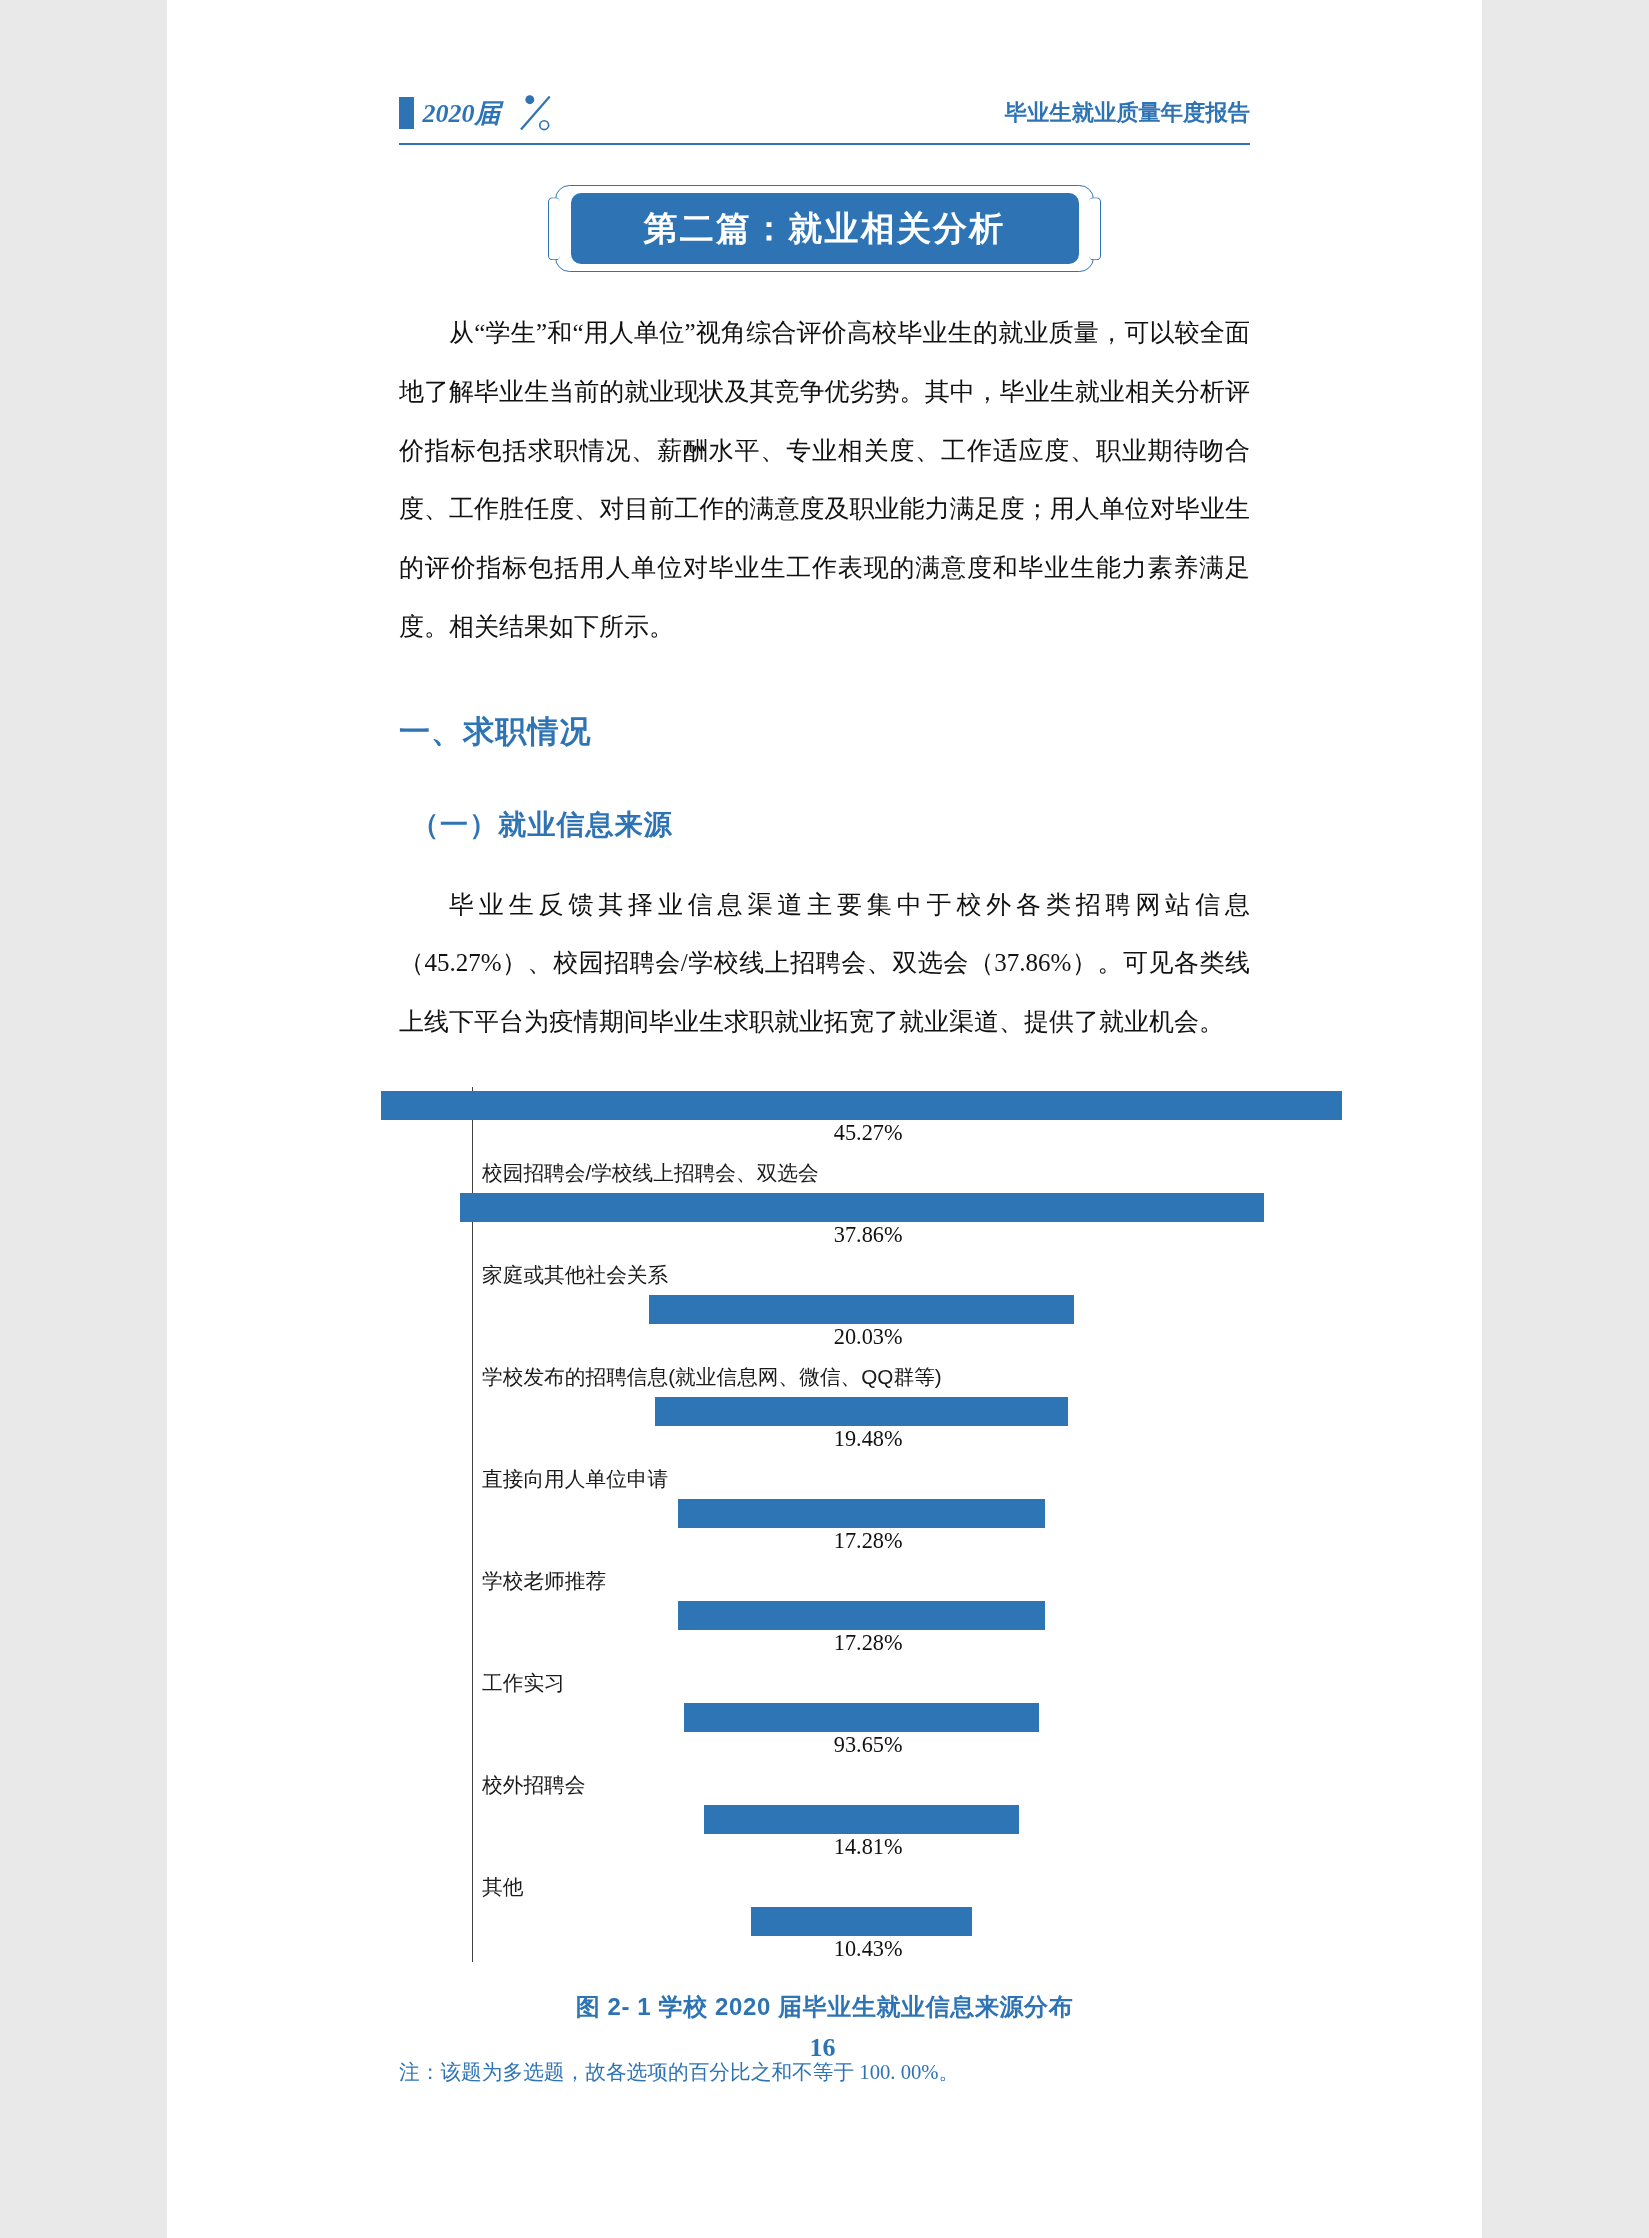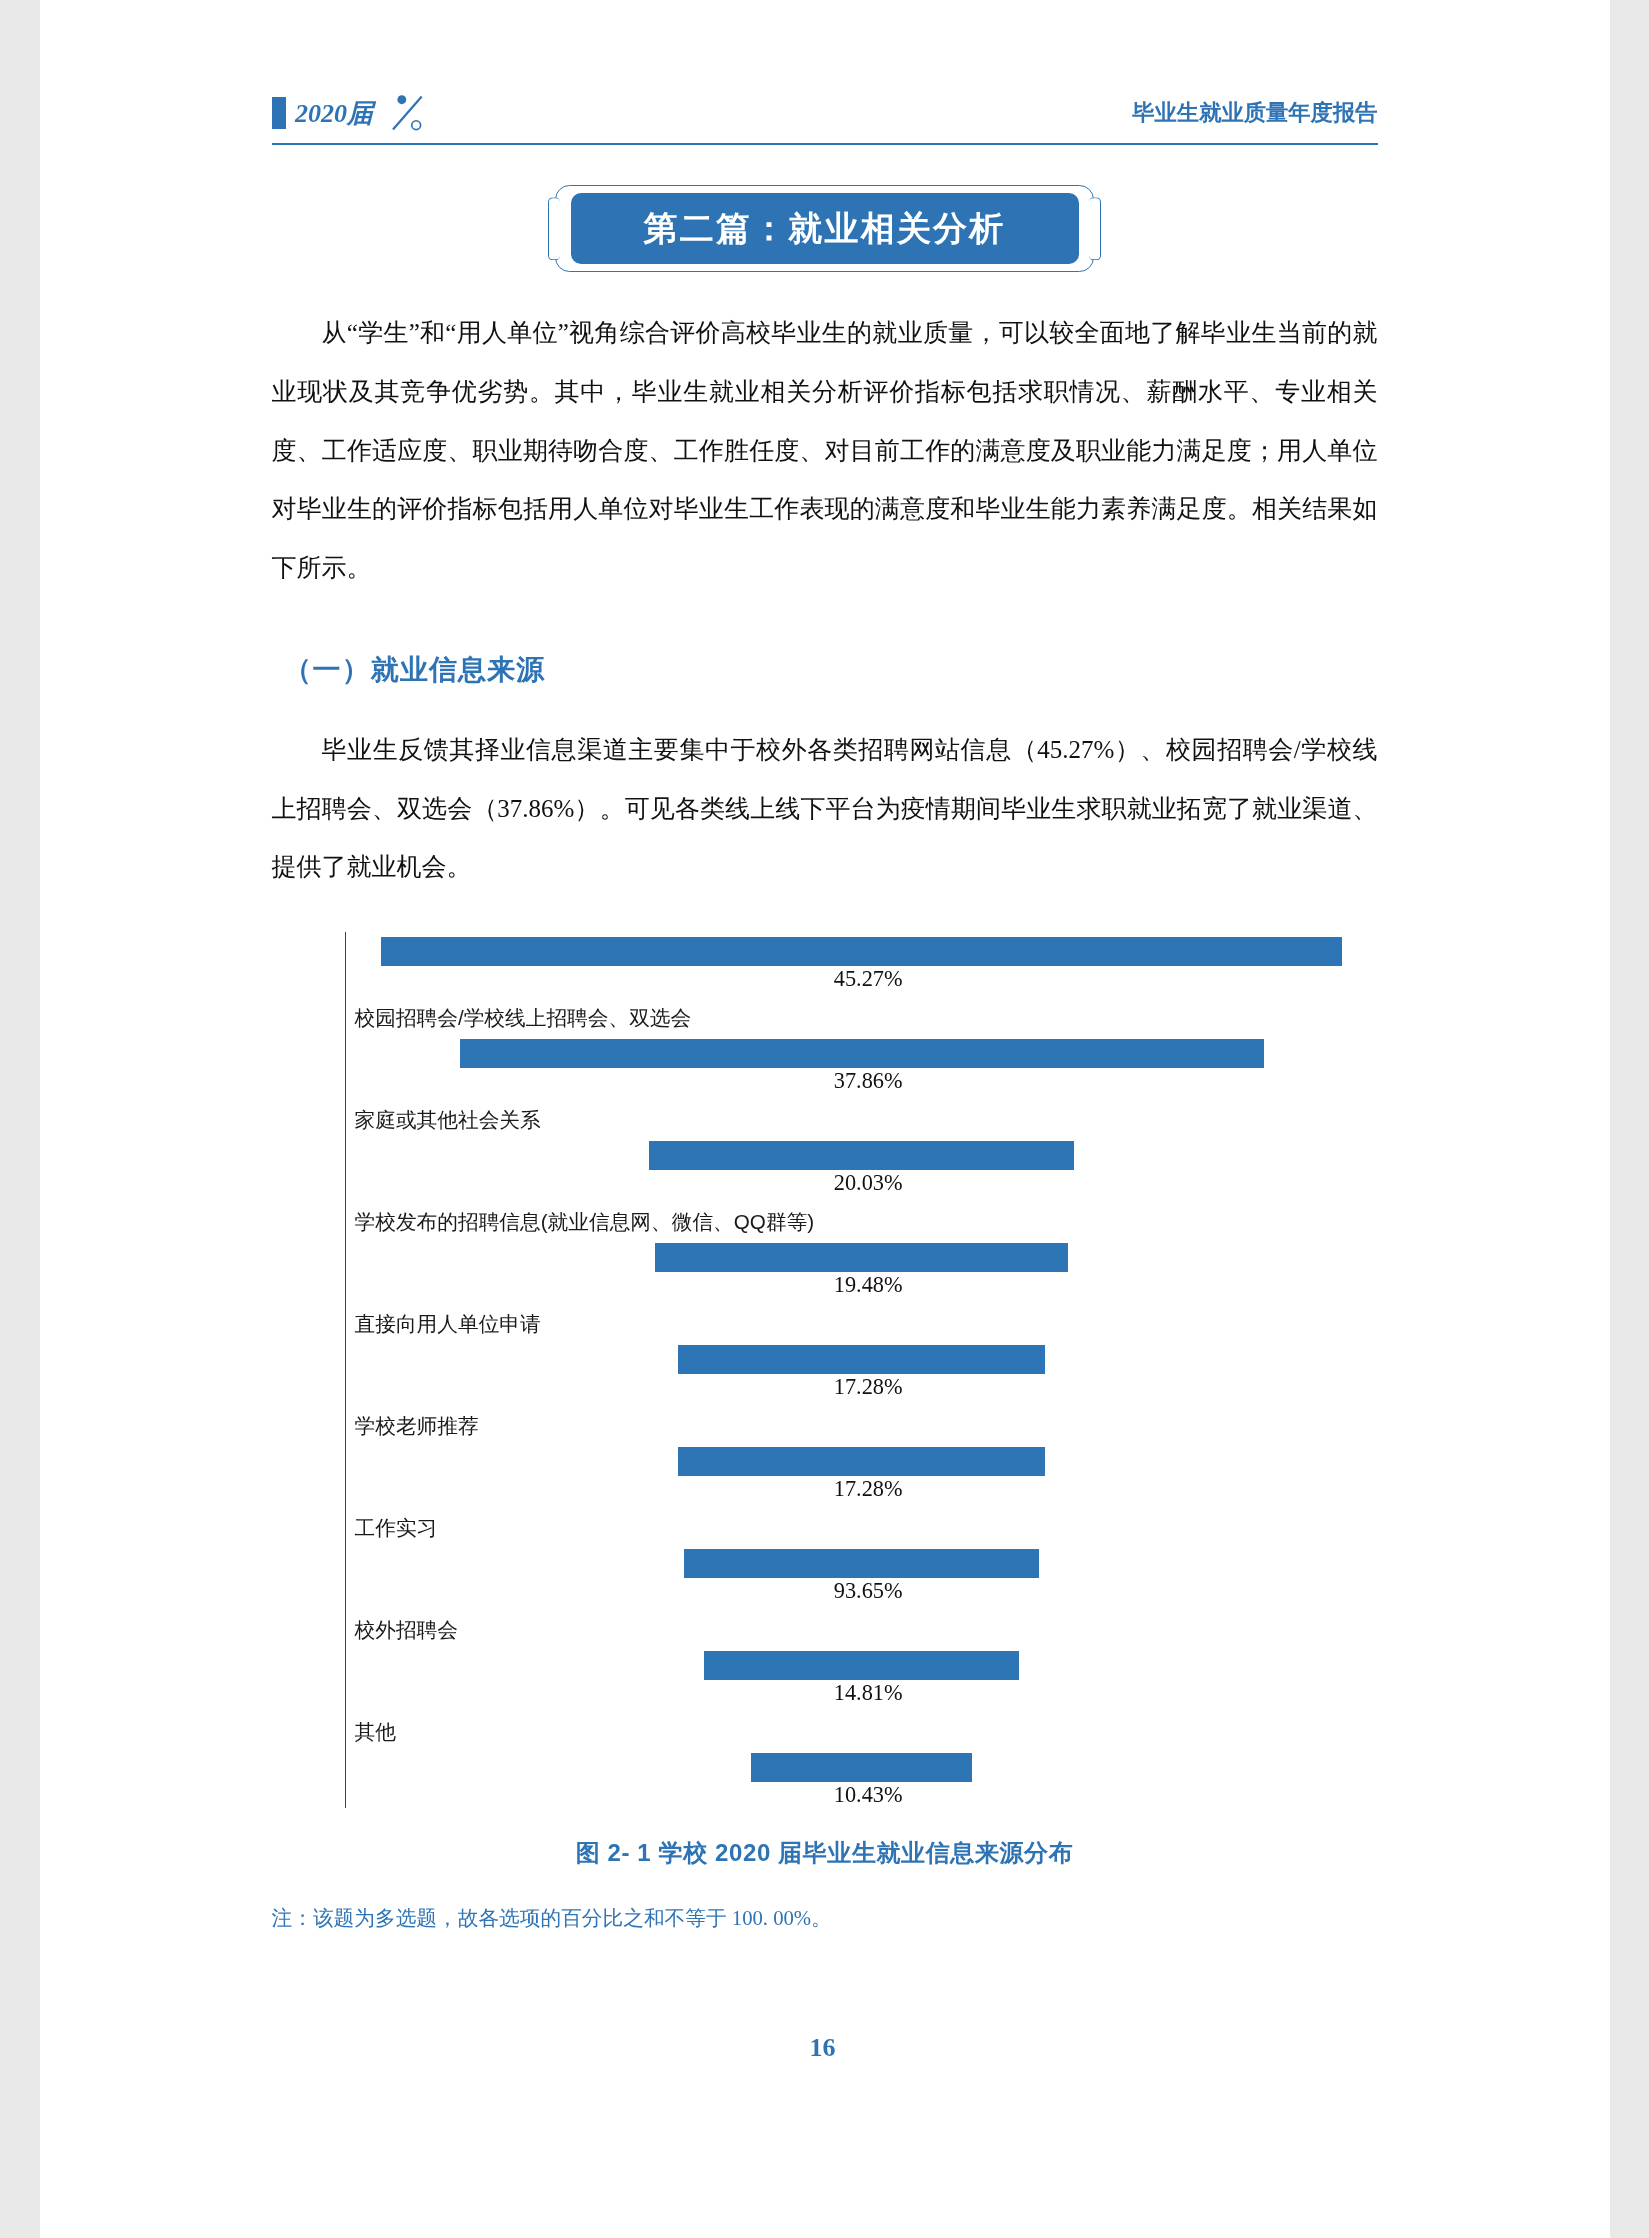--- a/index.html
+++ b/index.html
@@ -4,21 +4,21 @@
 <style>
   :root{
     --accent:#2E74B5;
     --bar:#2E75B6;
     --axis:#404040;
   }
   *{box-sizing:border-box;}
   html,body{margin:0;padding:0;background:#e9e9e9;}
   .page{
     position:relative;
-    width:1570px;
+    width:1315px;
     height:2239px;
     margin:0 auto;
     background:#ffffff;
     font-family:"Liberation Serif", serif;
     color:#111;
     padding:92px 232px 0 232px;
     overflow:hidden;
   }
   
   .page-header{
@@ -170,20 +170,21 @@
   </header>
 
   <div class="banner-wrap">
     <div class="banner-frame">
       <div class="banner-inner">第二篇：就业相关分析</div>
     </div>
   </div>
 
   <p class="body-para">从“学生”和“用人单位”视角综合评价高校毕业生的就业质量，可以较全面地了解毕业生当前的就业现状及其竞争优劣势。其中，毕业生就业相关分析评价指标包括求职情况、薪酬水平、专业相关度、工作适应度、职业期待吻合度、工作胜任度、对目前工作的满意度及职业能力满足度；用人单位对毕业生的评价指标包括用人单位对毕业生工作表现的满意度和毕业生能力素养满足度。相关结果如下所示。</p>
 
+  <h2 class="h1">一、求职情况</h2>
 
   <h3 class="h2">（一）就业信息来源</h3>
 
   <p class="body-para">毕业生反馈其择业信息渠道主要集中于校外各类招聘网站信息（45.27%）、校园招聘会/学校线上招聘会、双选会（37.86%）。可见各类线上线下平台为疫情期间毕业生求职就业拓宽了就业渠道、提供了就业机会。</p>
 
   <div class="chart" id="chart">
       <div class="chart-row">
         <div class="bar-line">
           <div class="bar" style="width: 961px;"></div>
           <span class="bar-value">45.27%</span>

